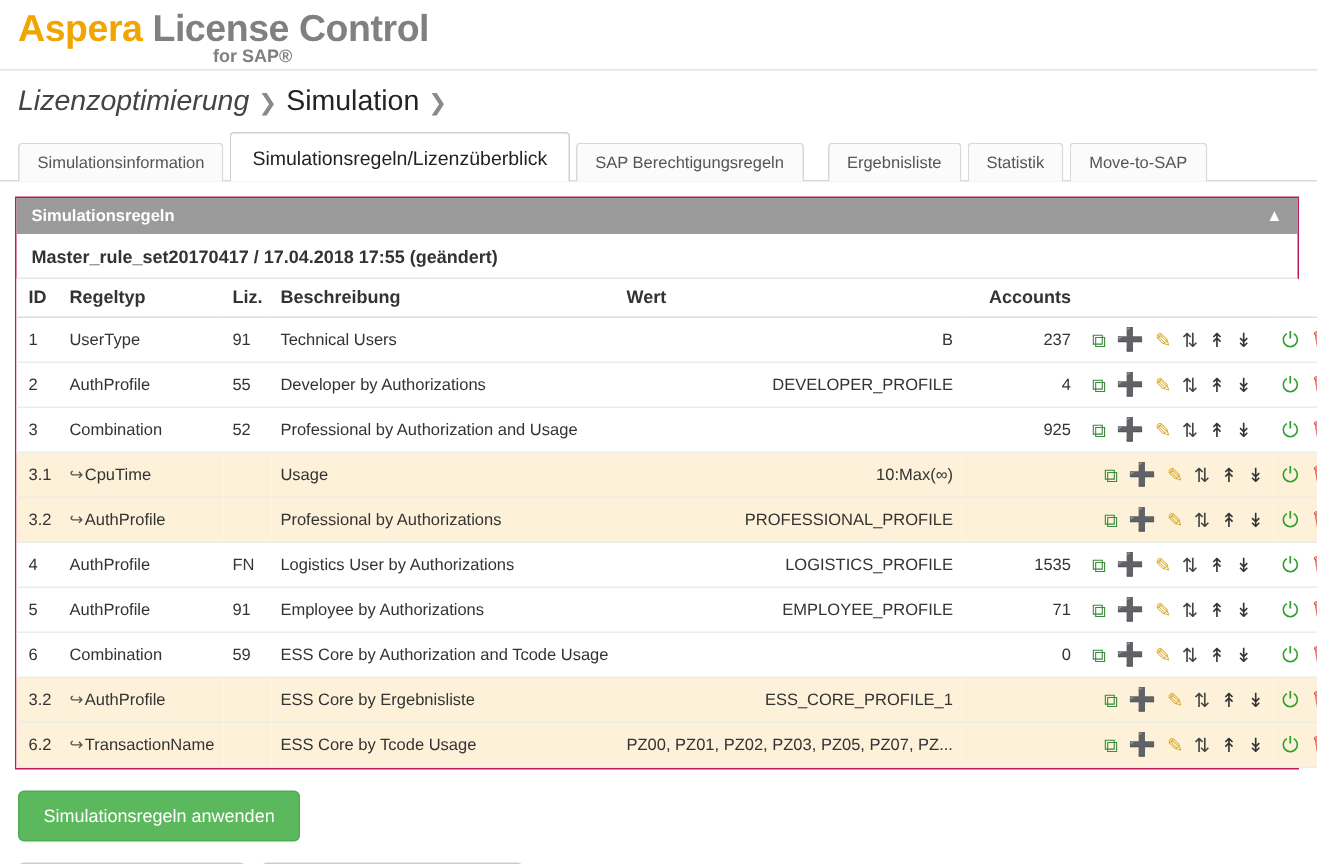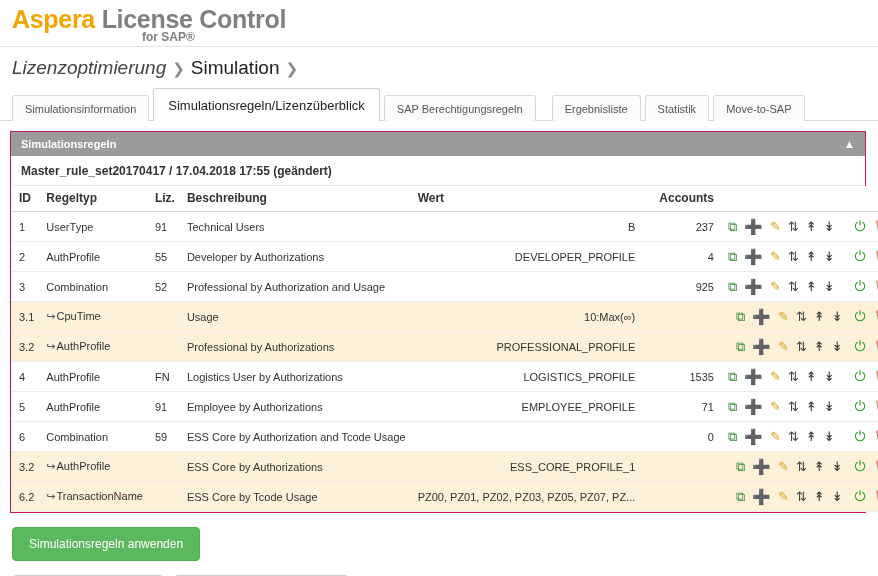--- a/index.html
+++ b/index.html
@@ -451,21 +451,21 @@
             <span class="ic ic-power">⏻</span>
             <span class="ic ic-trash">🗑</span>
           </span>
         </td>
       </tr>
 
       <tr class="sub">
         <td class="c-id">3.2</td>
         <td class="c-type"><span class="arrow-sub">↪</span><span>AuthProfile</span></td>
         <td class="c-liz"></td>
-        <td class="c-desc">ESS Core by Authorizations</td>
+        <td class="c-desc">ESS Core by Ergebnisliste</td>
         <td class="c-wert">ESS_CORE_PROFILE_1</td>
         <td class="c-acc"></td>
         <td class="c-icons">
           <span class="icons" style="padding-left:8px">
             <span class="ic ic-copy">⧉</span>
             <span class="ic ic-plus dim">➕</span>
             <span class="ic ic-edit">✎</span>
             <span class="ic ic-move">⇅</span>
             <span class="ic ic-up">↟</span>
             <span class="ic ic-down">↡</span>

